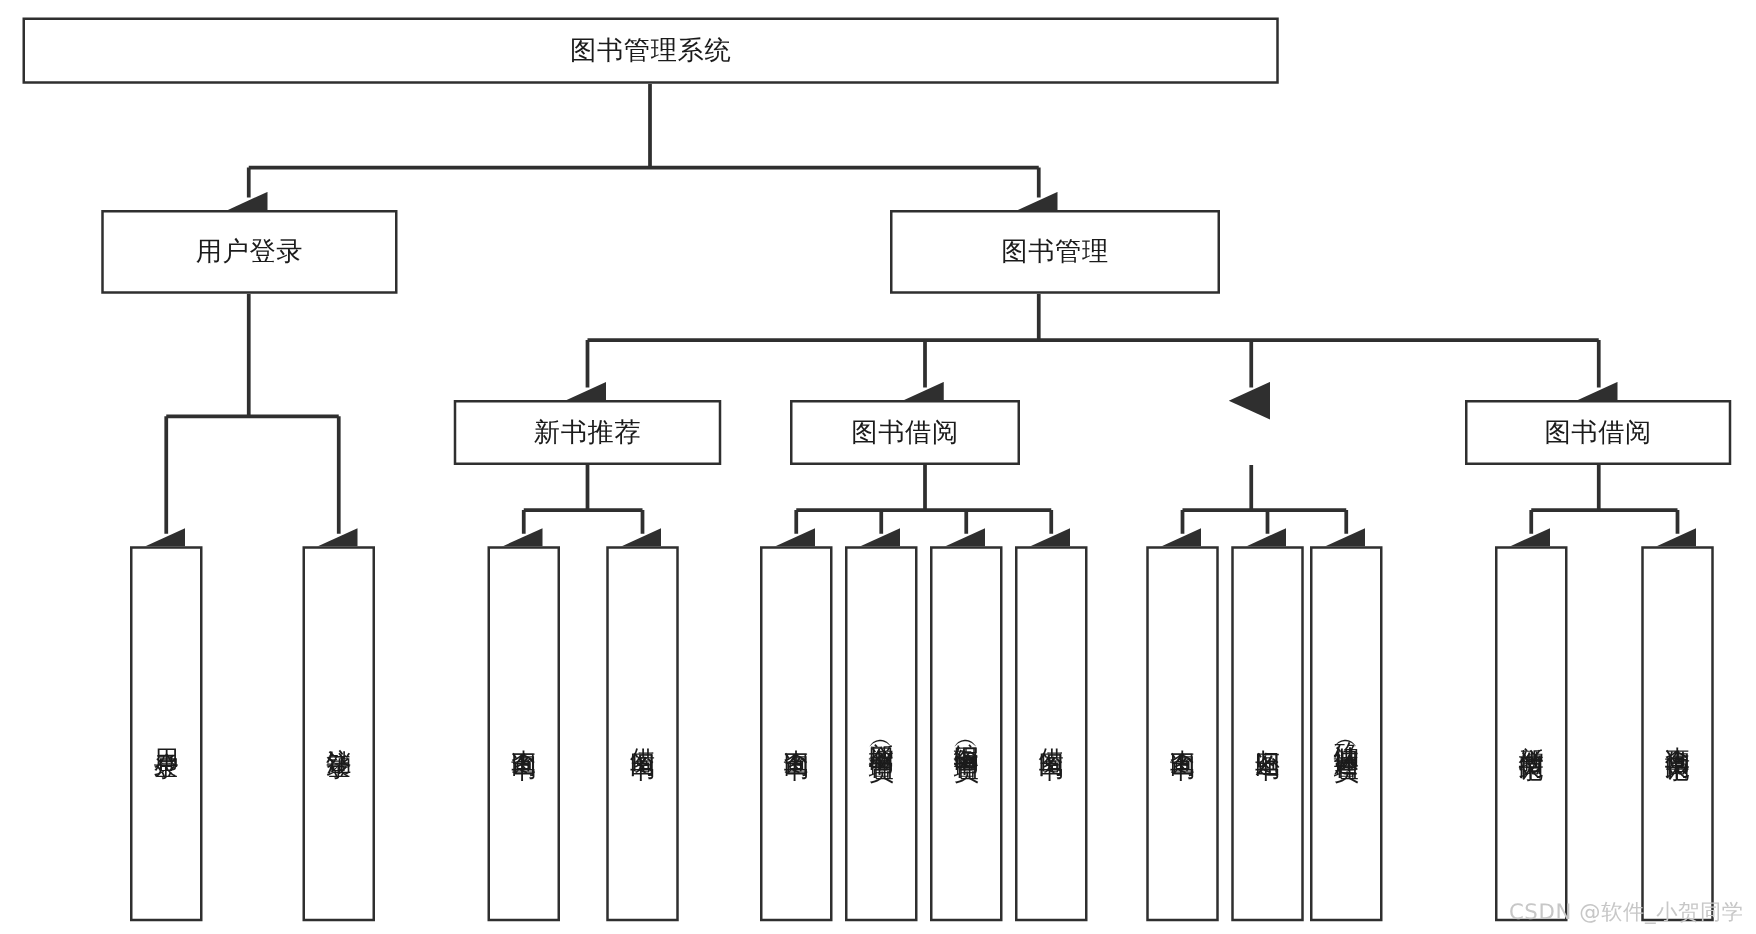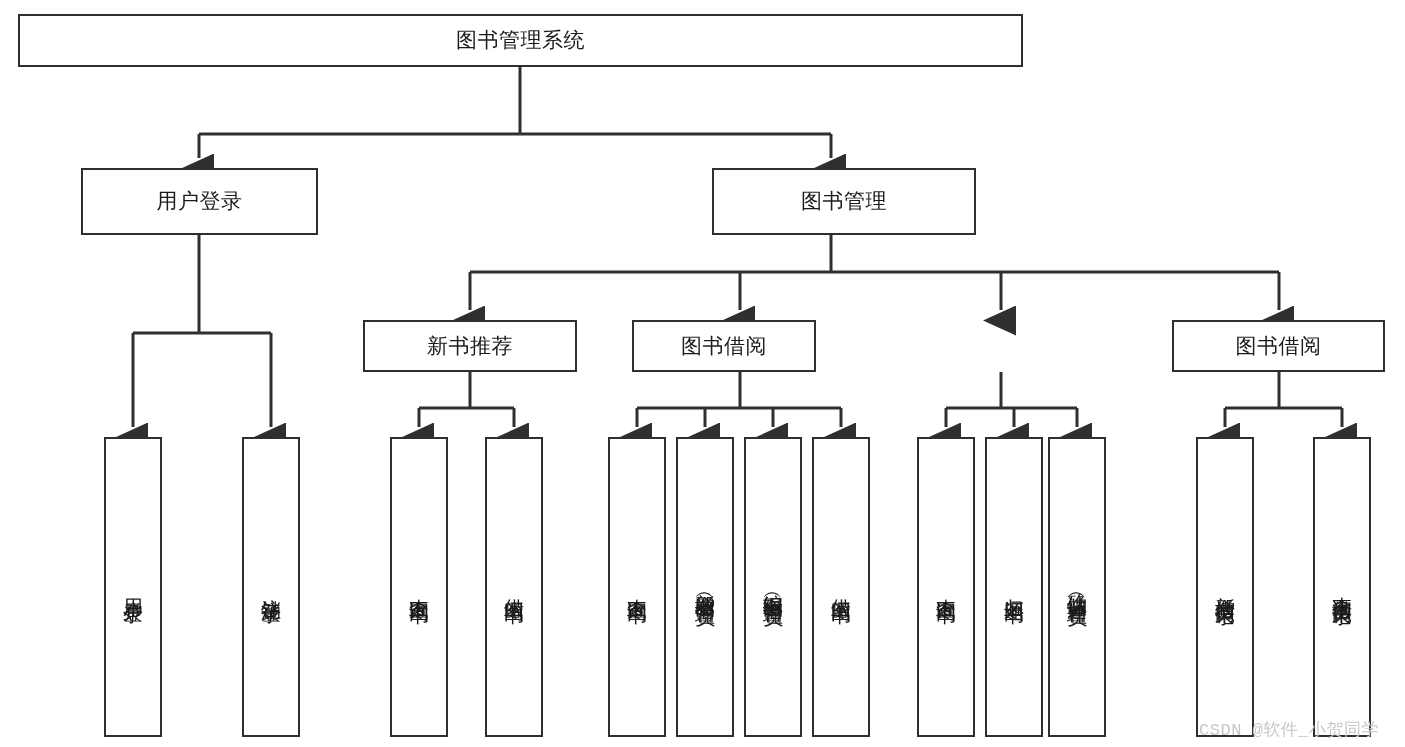--- a/index.html
+++ b/index.html
@@ -35,27 +35,26 @@
     writing-mode:vertical-rl;
     text-orientation:upright;
     font-size:20px;
     line-height:1.45;
     letter-spacing:2px;
     white-space:normal;
     max-height:284px;
   }
   #watermark{
     position:absolute;
-    right:26px;bottom:6px;
+    right:10px;bottom:6px;
     color:#c7c7c7;
     font-size:17px;
     letter-spacing:0.5px;
     white-space:nowrap;
     user-select:none;
-    font-family:Liberation Mono, monospace;
   }
 </style>
 </head>
 <body style="background: rgb(255, 255, 255);">
 
 <div id="diagram-root">
 
   <svg id="edges" viewBox="0 0 1405 747" width="1405" height="747" aria-hidden="true">
     <defs>
       <marker id="arrow" markerWidth="12" markerHeight="12" refX="1.5" refY="5" orient="auto" markerUnits="strokeWidth">

